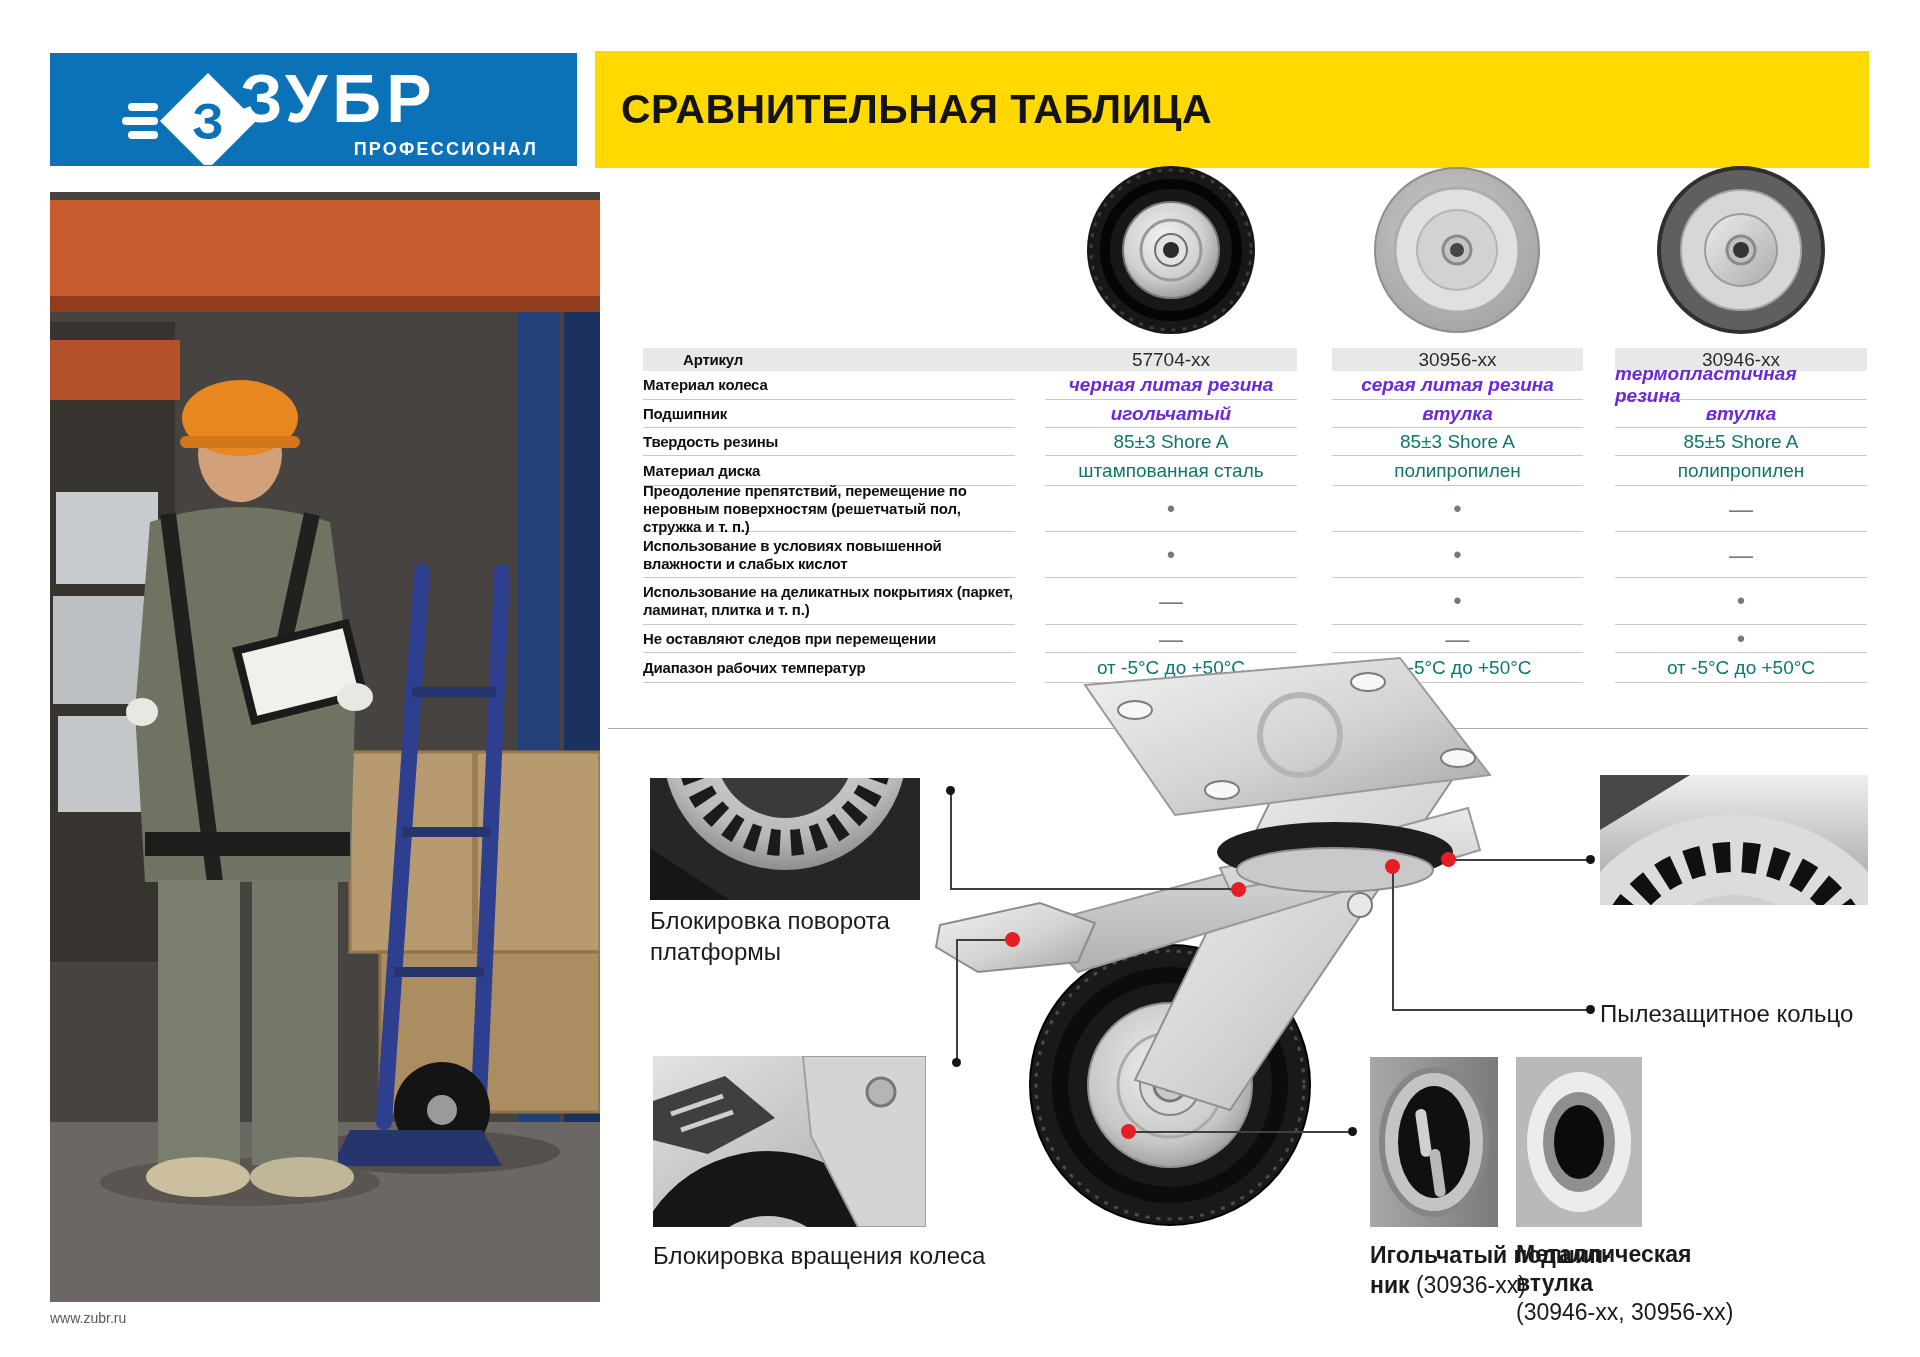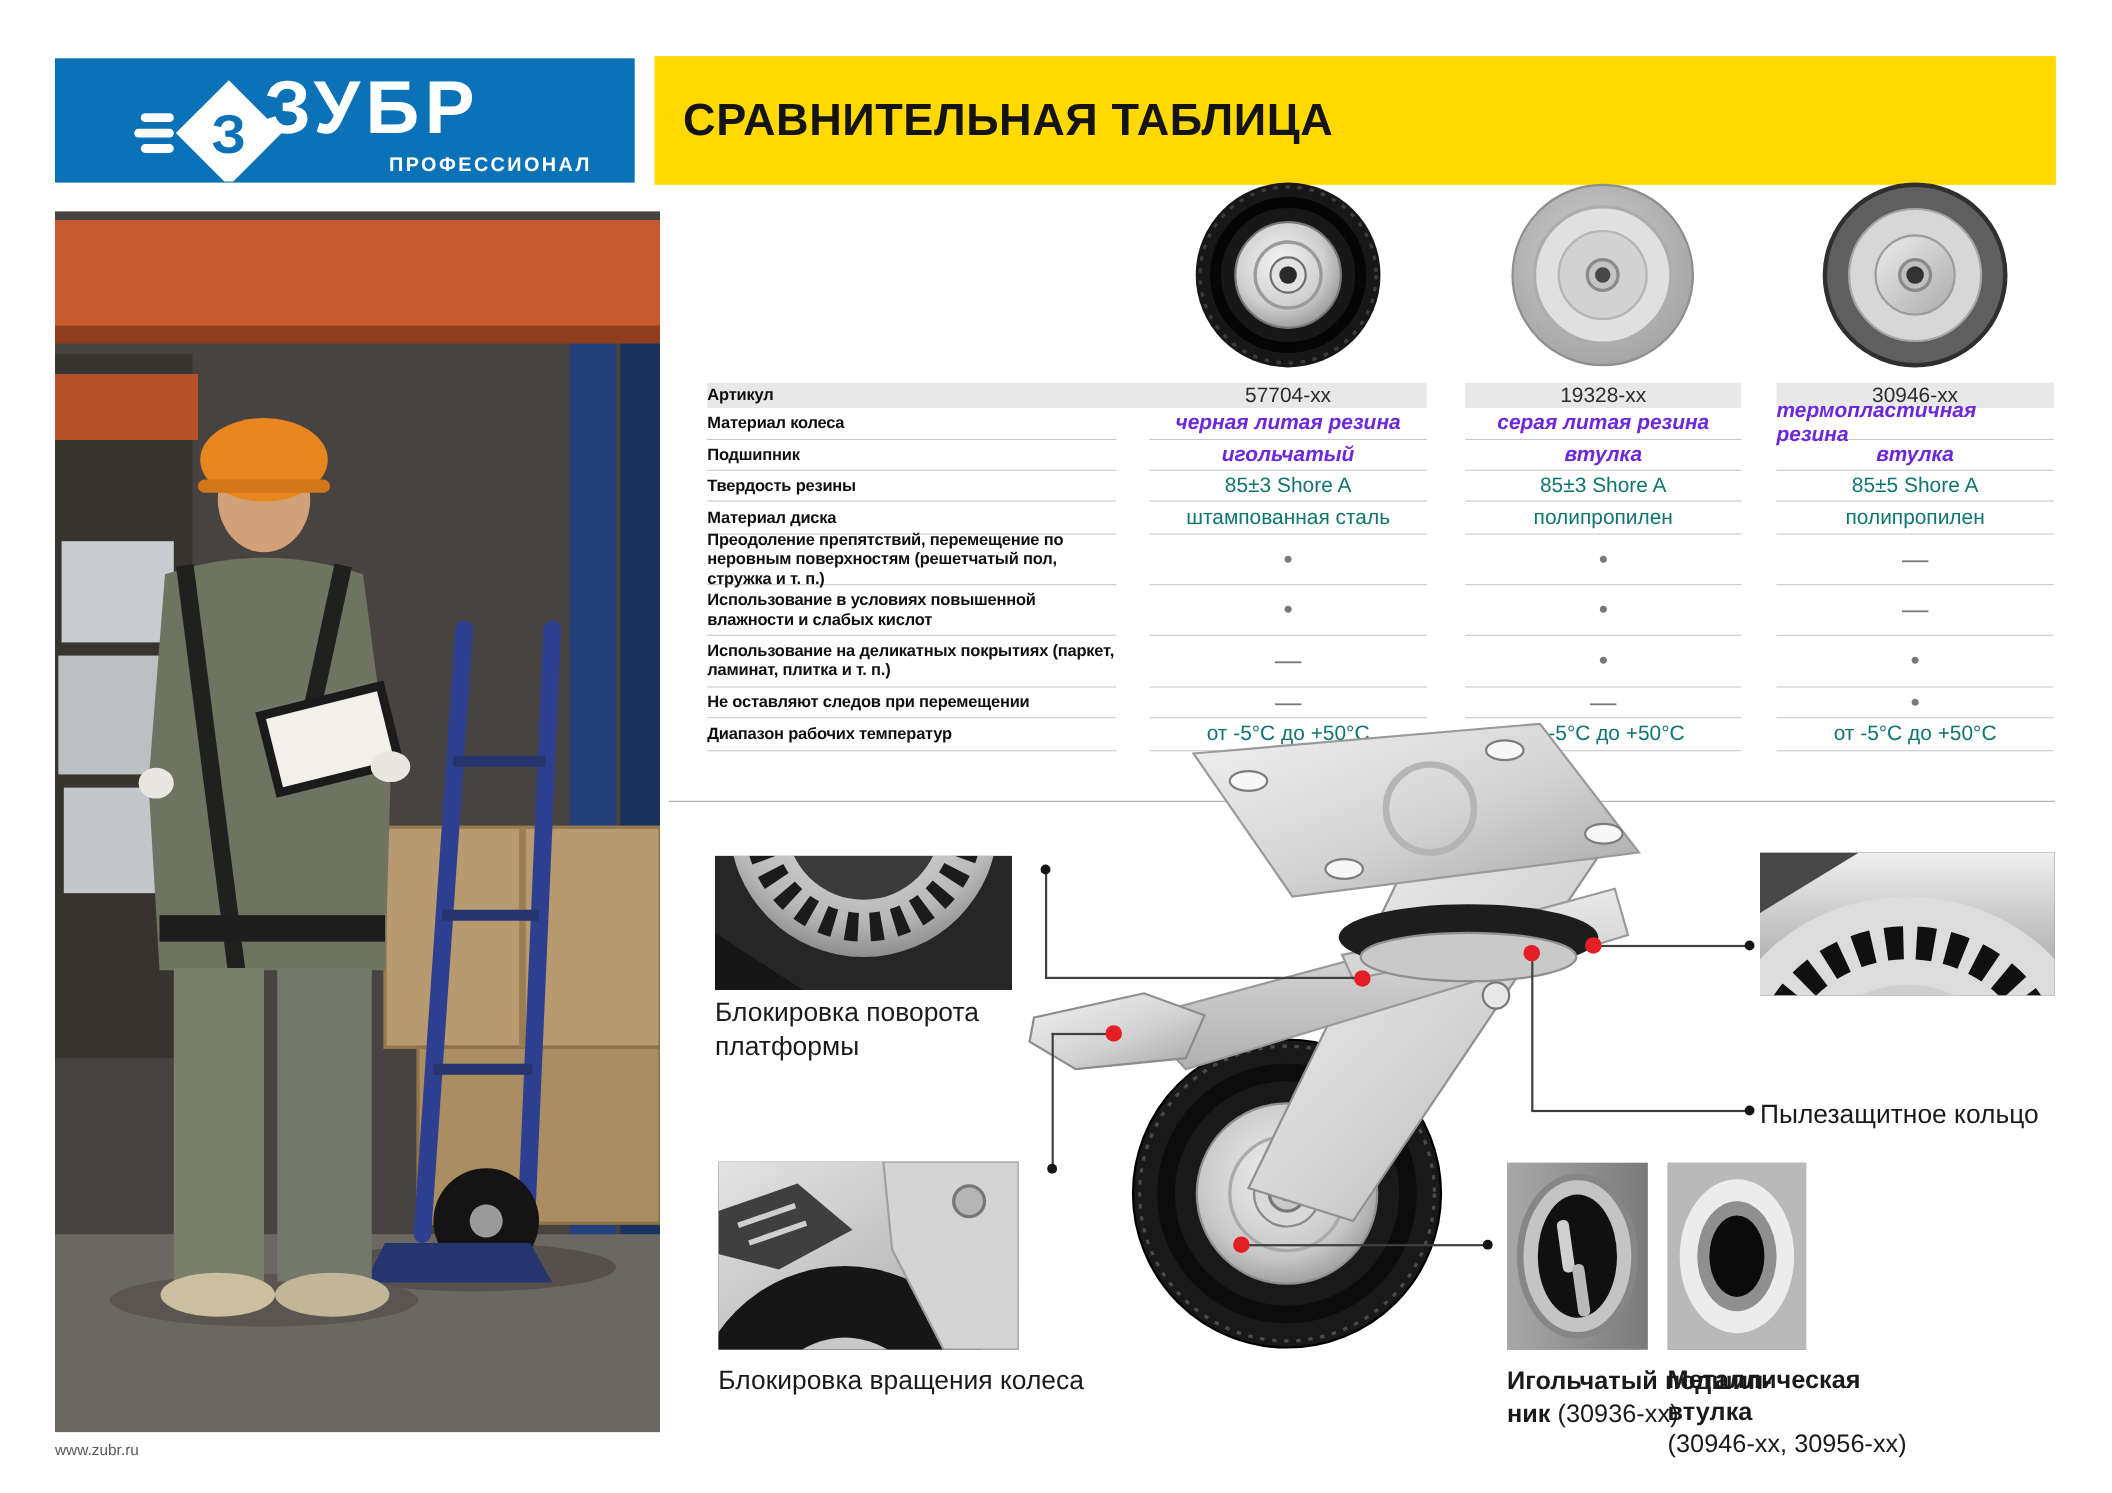--- a/index.html
+++ b/index.html
@@ -21,21 +21,21 @@
   .trow{display:flex;}
   .cell{box-sizing:border-box;}
   .c-lab{width:372px;display:flex;align-items:center;font-weight:bold;font-size:15px;line-height:18px;color:#0f0f0f;letter-spacing:-.2px;border-bottom:1px solid #C9C9C9;}
   .c-v{width:252px;margin-left:30px;display:flex;align-items:center;justify-content:center;font-size:19px;color:#0f766e;border-bottom:1px solid #C9C9C9;}
   .c-v2{width:251px;margin-left:35px;}
   .c-v3{width:252px;margin-left:32px;}
   .h23{height:23px}.h29{height:29px}.h28{height:28px}.h30{height:30px}.h46{height:46px}.h47{height:47px}
   .boldvals .c-v{font-weight:bold;color:#6d28d9;font-style:italic;}
   .symvals .c-v{font-size:24px;color:#787878;border-bottom:1px solid #C9C9C9;}
   .row-sku .sku-left{width:654px;background:#E8E8E8;display:flex;}
-  .row-sku .c-lab{border-bottom:none;}
+  .row-sku .c-lab{border-bottom:none;padding-left:40px;}
   .row-sku .sku-val{width:252px;margin-left:30px;display:flex;align-items:center;justify-content:center;font-size:19px;color:#2b2b2b;}
   .row-sku .c-v{background:#E8E8E8;border-bottom:none;font-size:19px;color:#2b2b2b;font-weight:normal;}
   #divider{position:absolute;left:608px;top:728px;width:1260px;height:1px;background:#ABABAB;}
   
   .thumb{position:absolute;overflow:hidden;background:#888;}
   .dlabel{position:absolute;font-size:24px;color:#1a1a1a;line-height:31px;}
   .dlabel .b{font-weight:bold;}
   .cl{position:absolute;background:#3f3f3f;}
   .rdot{position:absolute;width:15px;height:15px;border-radius:50%;background:#E31E24;}
   .bdot{position:absolute;width:9px;height:9px;border-radius:50%;background:#151515;}
@@ -154,21 +154,21 @@
       <circle cx="701" cy="90" r="8" fill="#333"></circle>
     </g>
   </svg>
 
   <div id="cmp-table">
     <div class="trow row-sku h23">
       <div class="sku-left">
         <div class="cell c-lab">Артикул</div>
         <div class="sku-val">57704-xx</div>
       </div>
-      <div class="cell c-v c-v2">19328-xx</div>
+      <div class="cell c-v c-v2">30956-xx</div>
       <div class="cell c-v c-v3">30946-xx</div>
     </div>
     <div class="trow boldvals h29">
       <div class="cell c-lab">Материал колеса</div>
       <div class="cell c-v">черная литая резина</div>
       <div class="cell c-v c-v2">серая литая резина</div>
       <div class="cell c-v c-v3">термопластичная резина</div>
     </div>
     <div class="trow boldvals h28">
       <div class="cell c-lab">Подшипник</div>

